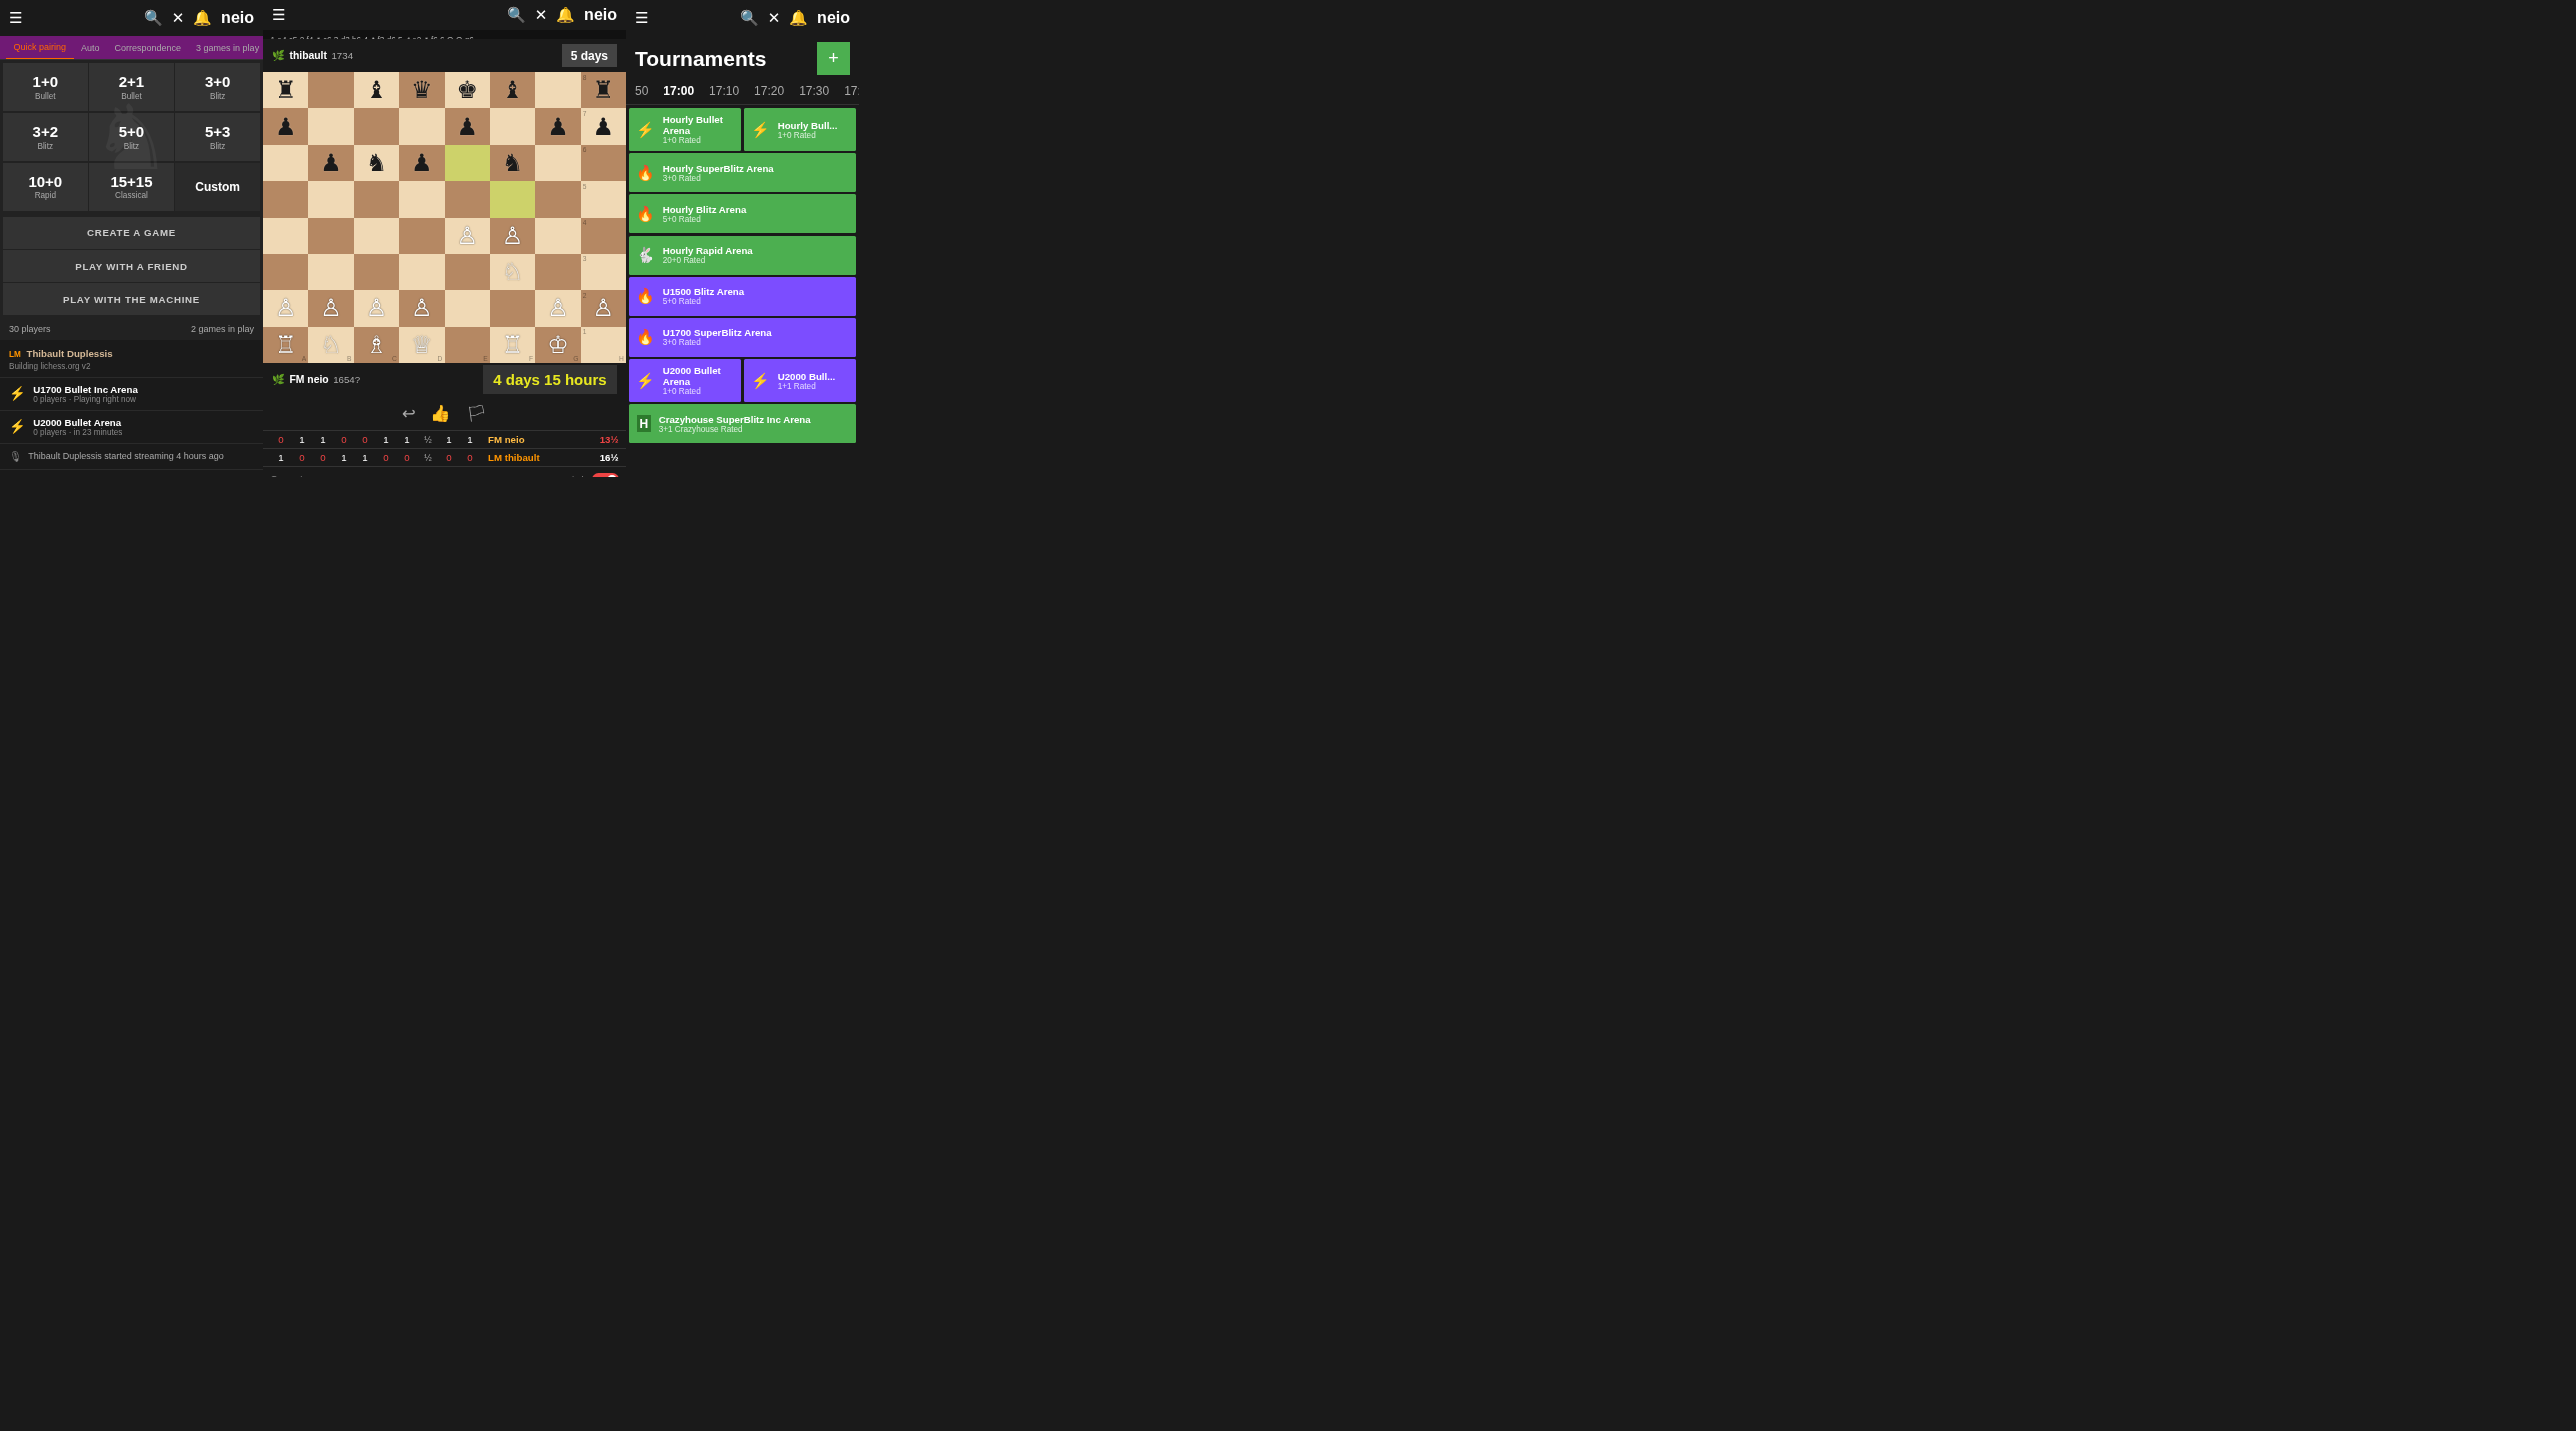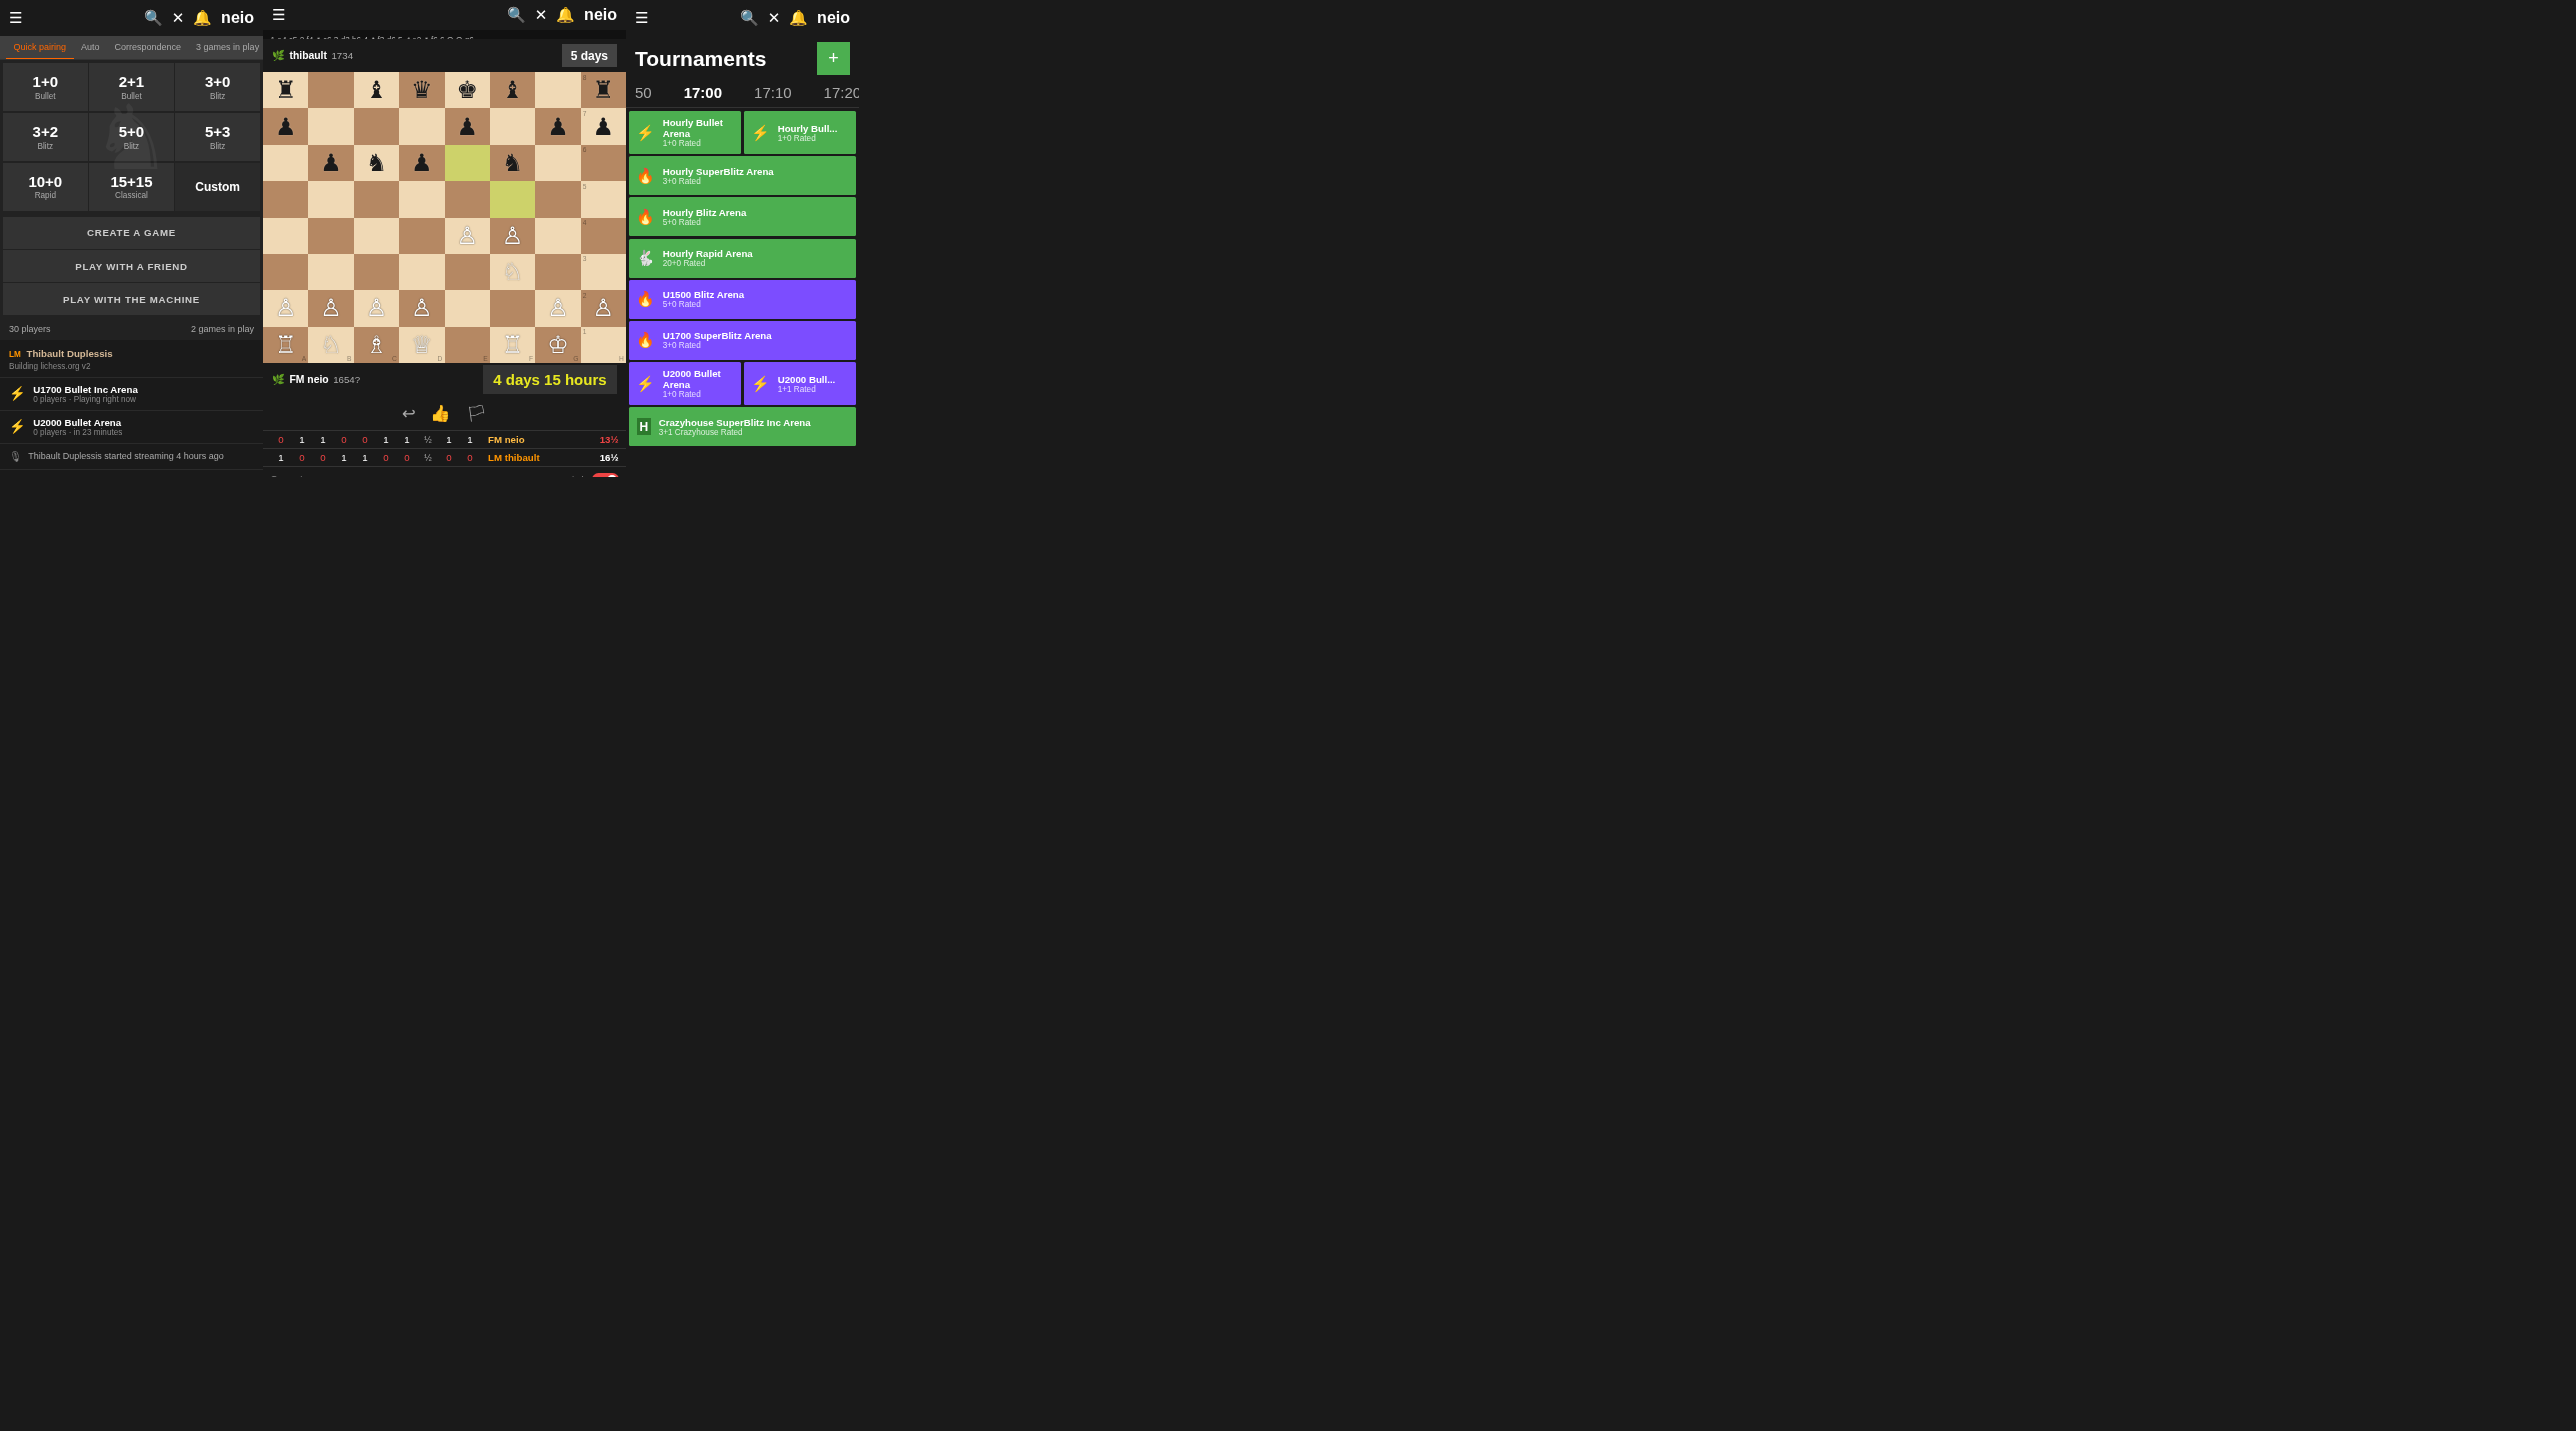--- a/index.html
+++ b/index.html
@@ -55,23 +55,24 @@
     .header-spacer { flex: 1; }
     .header-user {
       font-size: 16px;
       font-weight: bold;
       color: #fff;
     }
 
     
     .tabs {
       display: flex;
-      background: #404040;
+      background: #701a75;
       border-bottom: 0.7px solid #333;
       padding: 0 6px;
+      align-items: center;
     }
     .tab {
       padding: 6px 7.5px;
       font-size: 9px;
       color: #aaa;
       cursor: pointer;
       white-space: nowrap;
     }
     .tab.active {
       color: #ff6600;
@@ -382,22 +383,22 @@
       cursor: pointer;
       display: flex;
       align-items: center;
       justify-content: center;
     }
 
     .timeline {
       display: flex;
       align-items: center;
       padding: 6px 9px;
-      gap: 32px;
-      font-size: 15px;
+      gap: 15px;
+      font-size: 12px;
       color: #aaa;
       border-bottom: 0.7px solid #333;
       overflow-x: hidden;
     }
 
     .tournament-list {
       flex: 1;
       overflow-y: auto;
       padding: 3px;
       display: flex;

